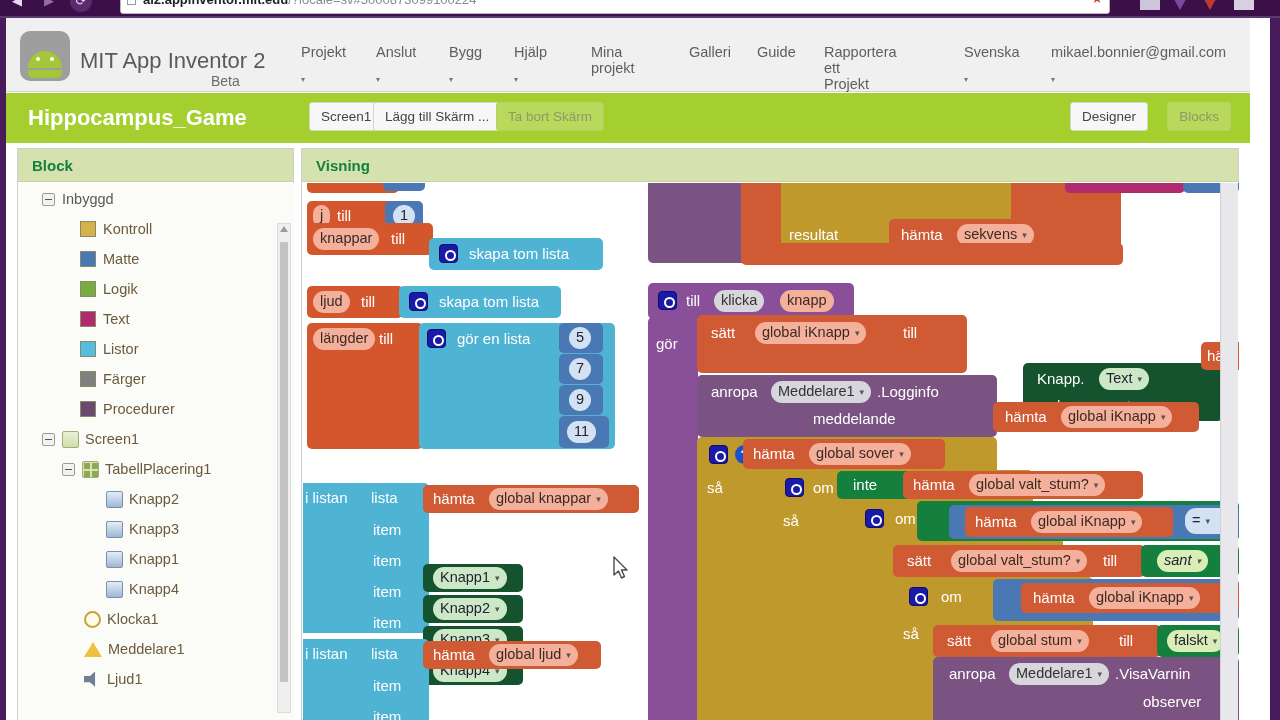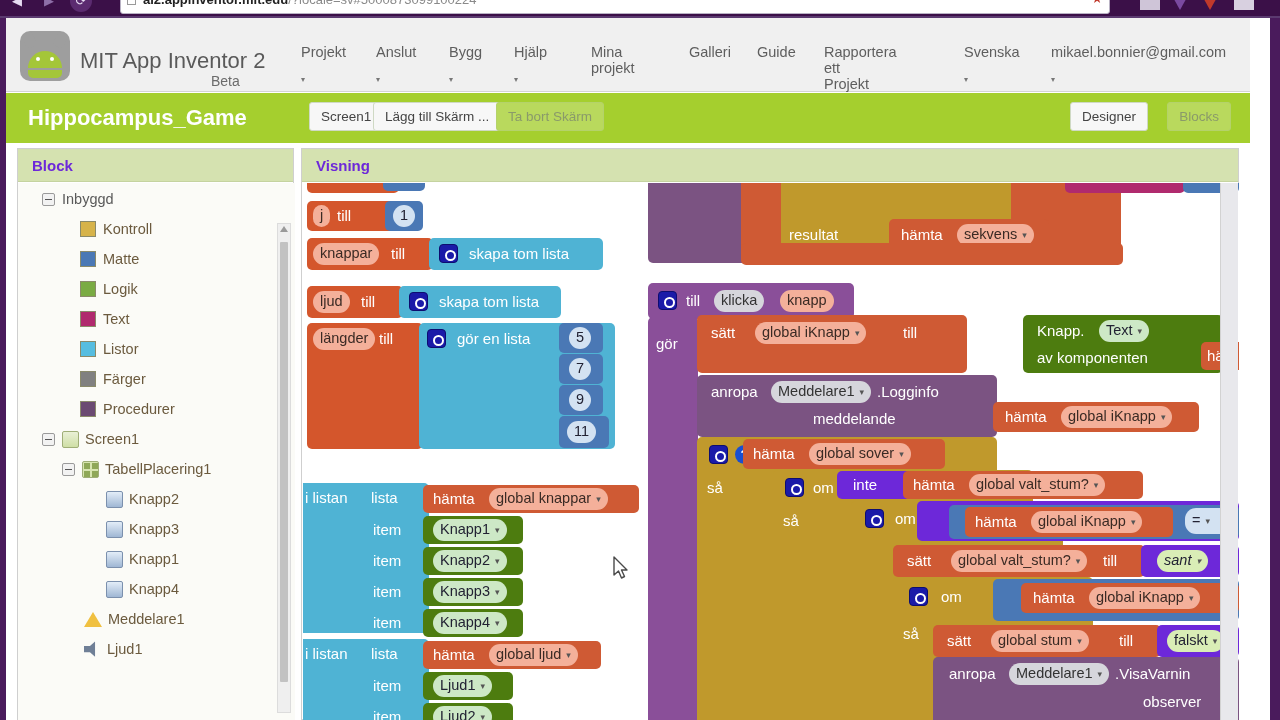--- a/index.html
+++ b/index.html
@@ -136,21 +136,21 @@
 
   
   #panels { position: absolute; left: 6px; top: 143px; width: 1244px; height: 577px; background: #ffffff; }
 
   #panel-left {
     position: absolute; left: 11px; top: 5px; width: 277px; height: 572px;
     border: 1px solid #cfcfcf; background: #ffffff;
   }
   .panel-head {
     height: 33px; background: #d5e2b0;
-    font-size: 15px; font-weight: bold; color: #6d28d9;
+    font-size: 15px; font-weight: bold; color: #15803d;
     line-height: 33px; padding-left: 14px;
     border-bottom: 1px solid #c5d3a0;
   }
   #tree-wrap {
     position: absolute; left: 0; top: 34px; width: 277px; height: 537px;
     background: #fbfbf7; overflow: hidden;
   }
   .tree-row {
     position: relative; height: 30px; line-height: 30px;
     font-size: 14.5px; color: #6b5a3e; white-space: nowrap;
@@ -224,22 +224,22 @@
   .f-green  { background: #cde8c6; color: #223; }
   .f-lgreen { background: #d9edb6; color: #223; }
   .f-blue   { background: #d3e2f2; color: #223; }
 
   .c-orange  { background: #d4562c; }
   .c-orange2 { background: #cf5a34; }
   .c-cyan    { background: #4fb3d4; }
   .c-purple  { background: #7b5382; }
   .c-purple2 { background: #8a4f99; }
   .c-gold    { background: #c0992c; }
-  .c-green   { background: #4d7c0f; }
-  .c-lgreen  { background: #6d28d9; }
+  .c-green   { background: #14532d; margin-top: 48px; }
+  .c-lgreen  { background: #15803d; }
   .c-magenta { background: #b02a6e; }
   .c-mathblue{ background: #4a78b5; }
 
   .mutator {
     position: absolute; width: 19px; height: 19px; border-radius: 4px;
     background: #1a1aa8; border: 1px solid #0d0d70;
   }
   .mutator::after {
     content: ""; position: absolute; left: 5px; top: 5px;
     width: 7px; height: 7px; border-radius: 50%;
@@ -402,20 +402,23 @@
       <div class="tree-row" style="padding-left:88px">
         <span class="ico ico-button"></span><span class="lbl">Knapp3</span>
       </div>
       <div class="tree-row" style="padding-left:88px">
         <span class="ico ico-button"></span><span class="lbl">Knapp1</span>
       </div>
       <div class="tree-row" style="padding-left:88px">
         <span class="ico ico-button"></span><span class="lbl">Knapp4</span>
       </div>
       <div class="tree-row" style="padding-left:66px">
+        <span class="ico ico-clock"></span><span class="lbl">Klocka1</span>
+      </div>
+      <div class="tree-row" style="padding-left:66px">
         <span class="ico ico-warn"></span><span class="lbl">Meddelare1</span>
       </div>
       <div class="tree-row" style="padding-left:66px">
         <span class="ico ico-sound"></span><span class="lbl">Ljud1</span>
       </div>
 
       <div id="tree-scrollbar">
         <div class="uparrow"></div>
         <div class="thumb"></div>
       </div>
@@ -430,21 +433,21 @@
       <div class="blk c-mathblue" style="left:80px; top:-8px; width:42px; height:16px;"></div>
 
       <div class="blk c-orange" style="left:4px; top:18px; width:94px; height:30px;">
         <span class="field f-orange" style="left:6px; top:4px;">j</span>
         <span class="blk-txt" style="left:30px; top:6px;">till</span>
       </div>
       <div class="blk c-mathblue" style="left:82px; top:18px; width:38px; height:30px;">
         <span class="field f-blue" style="left:8px; top:4px;">1</span>
       </div>
 
-      <div class="blk c-orange" style="left:4px; top:55px; width:126px; height:32px;text-decoration:underline;">
+      <div class="blk c-orange" style="left:4px; top:40px; width:126px; height:32px;text-decoration:underline;">
         <span class="field f-orange" style="left:6px; top:5px;">knappar</span>
         <span class="blk-txt" style="left:84px; top:7px;">till</span>
       </div>
       <div class="blk c-cyan" style="left:126px; top:55px; width:174px; height:32px;">
         <span class="mutator" style="left:10px; top:6px;"></span>
         <span class="blk-txt" style="left:40px; top:7px;">skapa tom lista</span>
       </div>
 
       <div class="blk c-orange" style="left:4px; top:103px; width:96px; height:32px;">
         <span class="field f-orange" style="left:6px; top:5px;">ljud</span>

